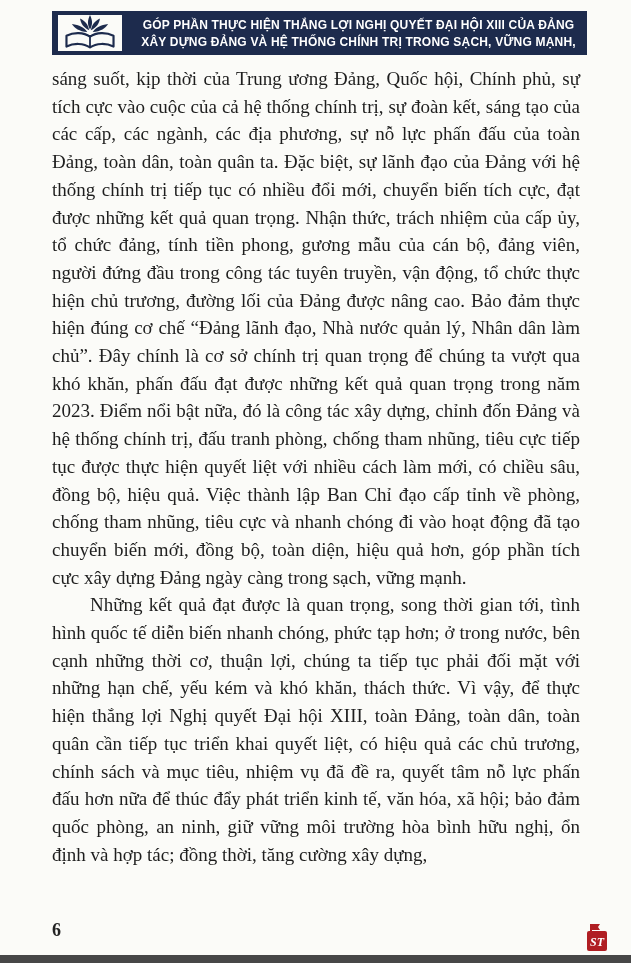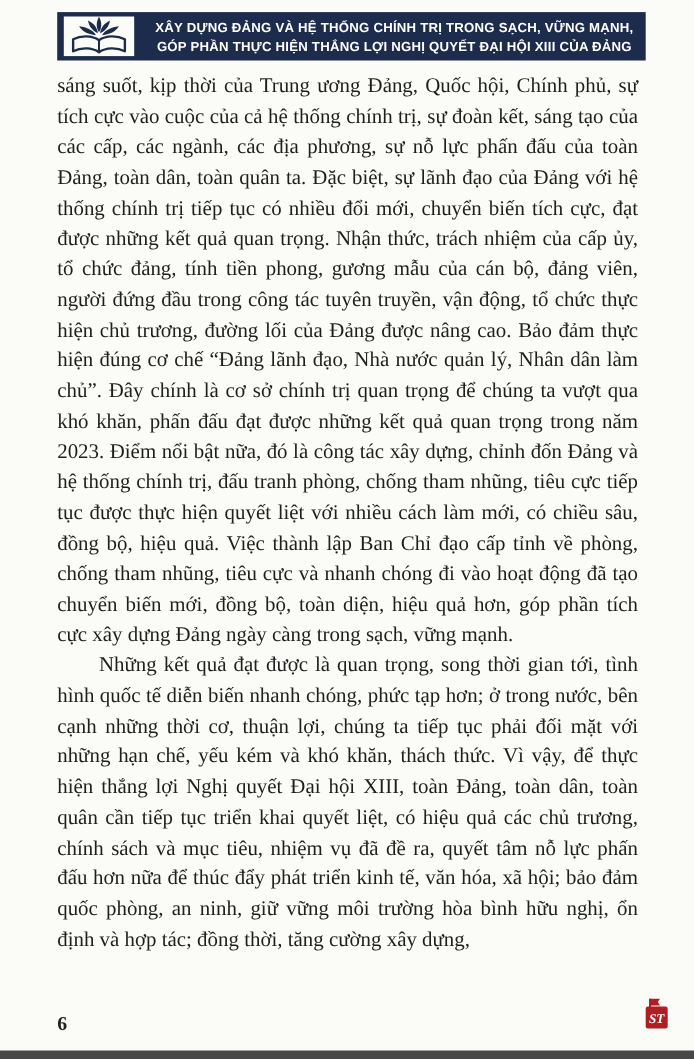--- a/index.html
+++ b/index.html
@@ -73,21 +73,21 @@
     position: absolute;
     left: 52px;
     bottom: 22px;
     font-size: 18px;
     font-weight: 700;
     color: #232323;
   }
   .st-logo {
     position: absolute;
     right: 22px;
-    bottom: 26px;
+    bottom: 10px;
     width: 24px;
     height: 30px;
     text-align: center;
   }
   .bottom-strip {
     position: absolute;
     left: 0; right: 0; bottom: 0;
     height: 8px;
     background: #474747;
   }
@@ -106,22 +106,22 @@
         <path d="M19 5 C20 11 23 15 29 18 C28 12 25 8 19 5 Z" fill="#1d2b4d"></path>
         <path d="M41 5 C40 11 37 15 31 18 C32 12 35 8 41 5 Z" fill="#1d2b4d"></path>
         <path d="M10 11 C13 16 18 19 27 20 C24 15 18 12 10 11 Z" fill="#1d2b4d"></path>
         <path d="M50 11 C47 16 42 19 33 20 C36 15 42 12 50 11 Z" fill="#1d2b4d"></path>
 
         <path d="M4 24 C12 20 23 20 30 25 C37 20 48 20 56 24 L56 36 C48 32 37 32 30 37 C23 32 12 32 4 36 Z" fill="none" stroke="#1d2b4d" stroke-width="2.4" stroke-linejoin="round"></path>
         <line x1="30" y1="25" x2="30" y2="37" stroke="#1d2b4d" stroke-width="2"></line>
       </svg>
     </div>
     <div class="header-text">
+      <div>GÓP PHẦN THỰC HIỆN THẮNG LỢI NGHỊ QUYẾT ĐẠI HỘI XIII CỦA ĐẢNG</div>
       <div>XÂY DỰNG ĐẢNG VÀ HỆ THỐNG CHÍNH TRỊ TRONG SẠCH, VỮNG MẠNH,</div>
-      <div>GÓP PHẦN THỰC HIỆN THẮNG LỢI NGHỊ QUYẾT ĐẠI HỘI XIII CỦA ĐẢNG</div>
     </div>
   </header>
 
   <main class="body-text">
     <p class="para">sáng suốt, kịp thời của Trung ương Đảng, Quốc hội, Chính phủ, sự tích cực vào cuộc của cả hệ thống chính trị, sự đoàn kết, sáng tạo của các cấp, các ngành, các địa phương, sự nỗ lực phấn đấu của toàn Đảng, toàn dân, toàn quân ta. Đặc biệt, sự lãnh đạo của Đảng với hệ thống chính trị tiếp tục có nhiều đổi mới, chuyển biến tích cực, đạt được những kết quả quan trọng. Nhận thức, trách nhiệm của cấp ủy, tổ chức đảng, tính tiền phong, gương mẫu của cán bộ, đảng viên, người đứng đầu trong công tác tuyên truyền, vận động, tổ chức thực hiện chủ trương, đường lối của Đảng được nâng cao. Bảo đảm thực hiện đúng cơ chế “Đảng lãnh đạo, Nhà nước quản lý, Nhân dân làm chủ”. Đây chính là cơ sở chính trị quan trọng để chúng ta vượt qua khó khăn, phấn đấu đạt được những kết quả quan trọng trong năm 2023. Điểm nổi bật nữa, đó là công tác xây dựng, chỉnh đốn Đảng và hệ thống chính trị, đấu tranh phòng, chống tham nhũng, tiêu cực tiếp tục được thực hiện quyết liệt với nhiều cách làm mới, có chiều sâu, đồng bộ, hiệu quả. Việc thành lập Ban Chỉ đạo cấp tỉnh về phòng, chống tham nhũng, tiêu cực và nhanh chóng đi vào hoạt động đã tạo chuyển biến mới, đồng bộ, toàn diện, hiệu quả hơn, góp phần tích cực xây dựng Đảng ngày càng trong sạch, vững mạnh.</p>
     <p class="para indent">Những kết quả đạt được là quan trọng, song thời gian tới, tình hình quốc tế diễn biến nhanh chóng, phức tạp hơn; ở trong nước, bên cạnh những thời cơ, thuận lợi, chúng ta tiếp tục phải đối mặt với những hạn chế, yếu kém và khó khăn, thách thức. Vì vậy, để thực hiện thắng lợi Nghị quyết Đại hội XIII, toàn Đảng, toàn dân, toàn quân cần tiếp tục triển khai quyết liệt, có hiệu quả các chủ trương, chính sách và mục tiêu, nhiệm vụ đã đề ra, quyết tâm nỗ lực phấn đấu hơn nữa để thúc đẩy phát triển kinh tế, văn hóa, xã hội; bảo đảm quốc phòng, an ninh, giữ vững môi trường hòa bình hữu nghị, ổn định và hợp tác; đồng thời, tăng cường xây dựng,</p>
   </main>
 
   <div class="page-number">6</div>
 

